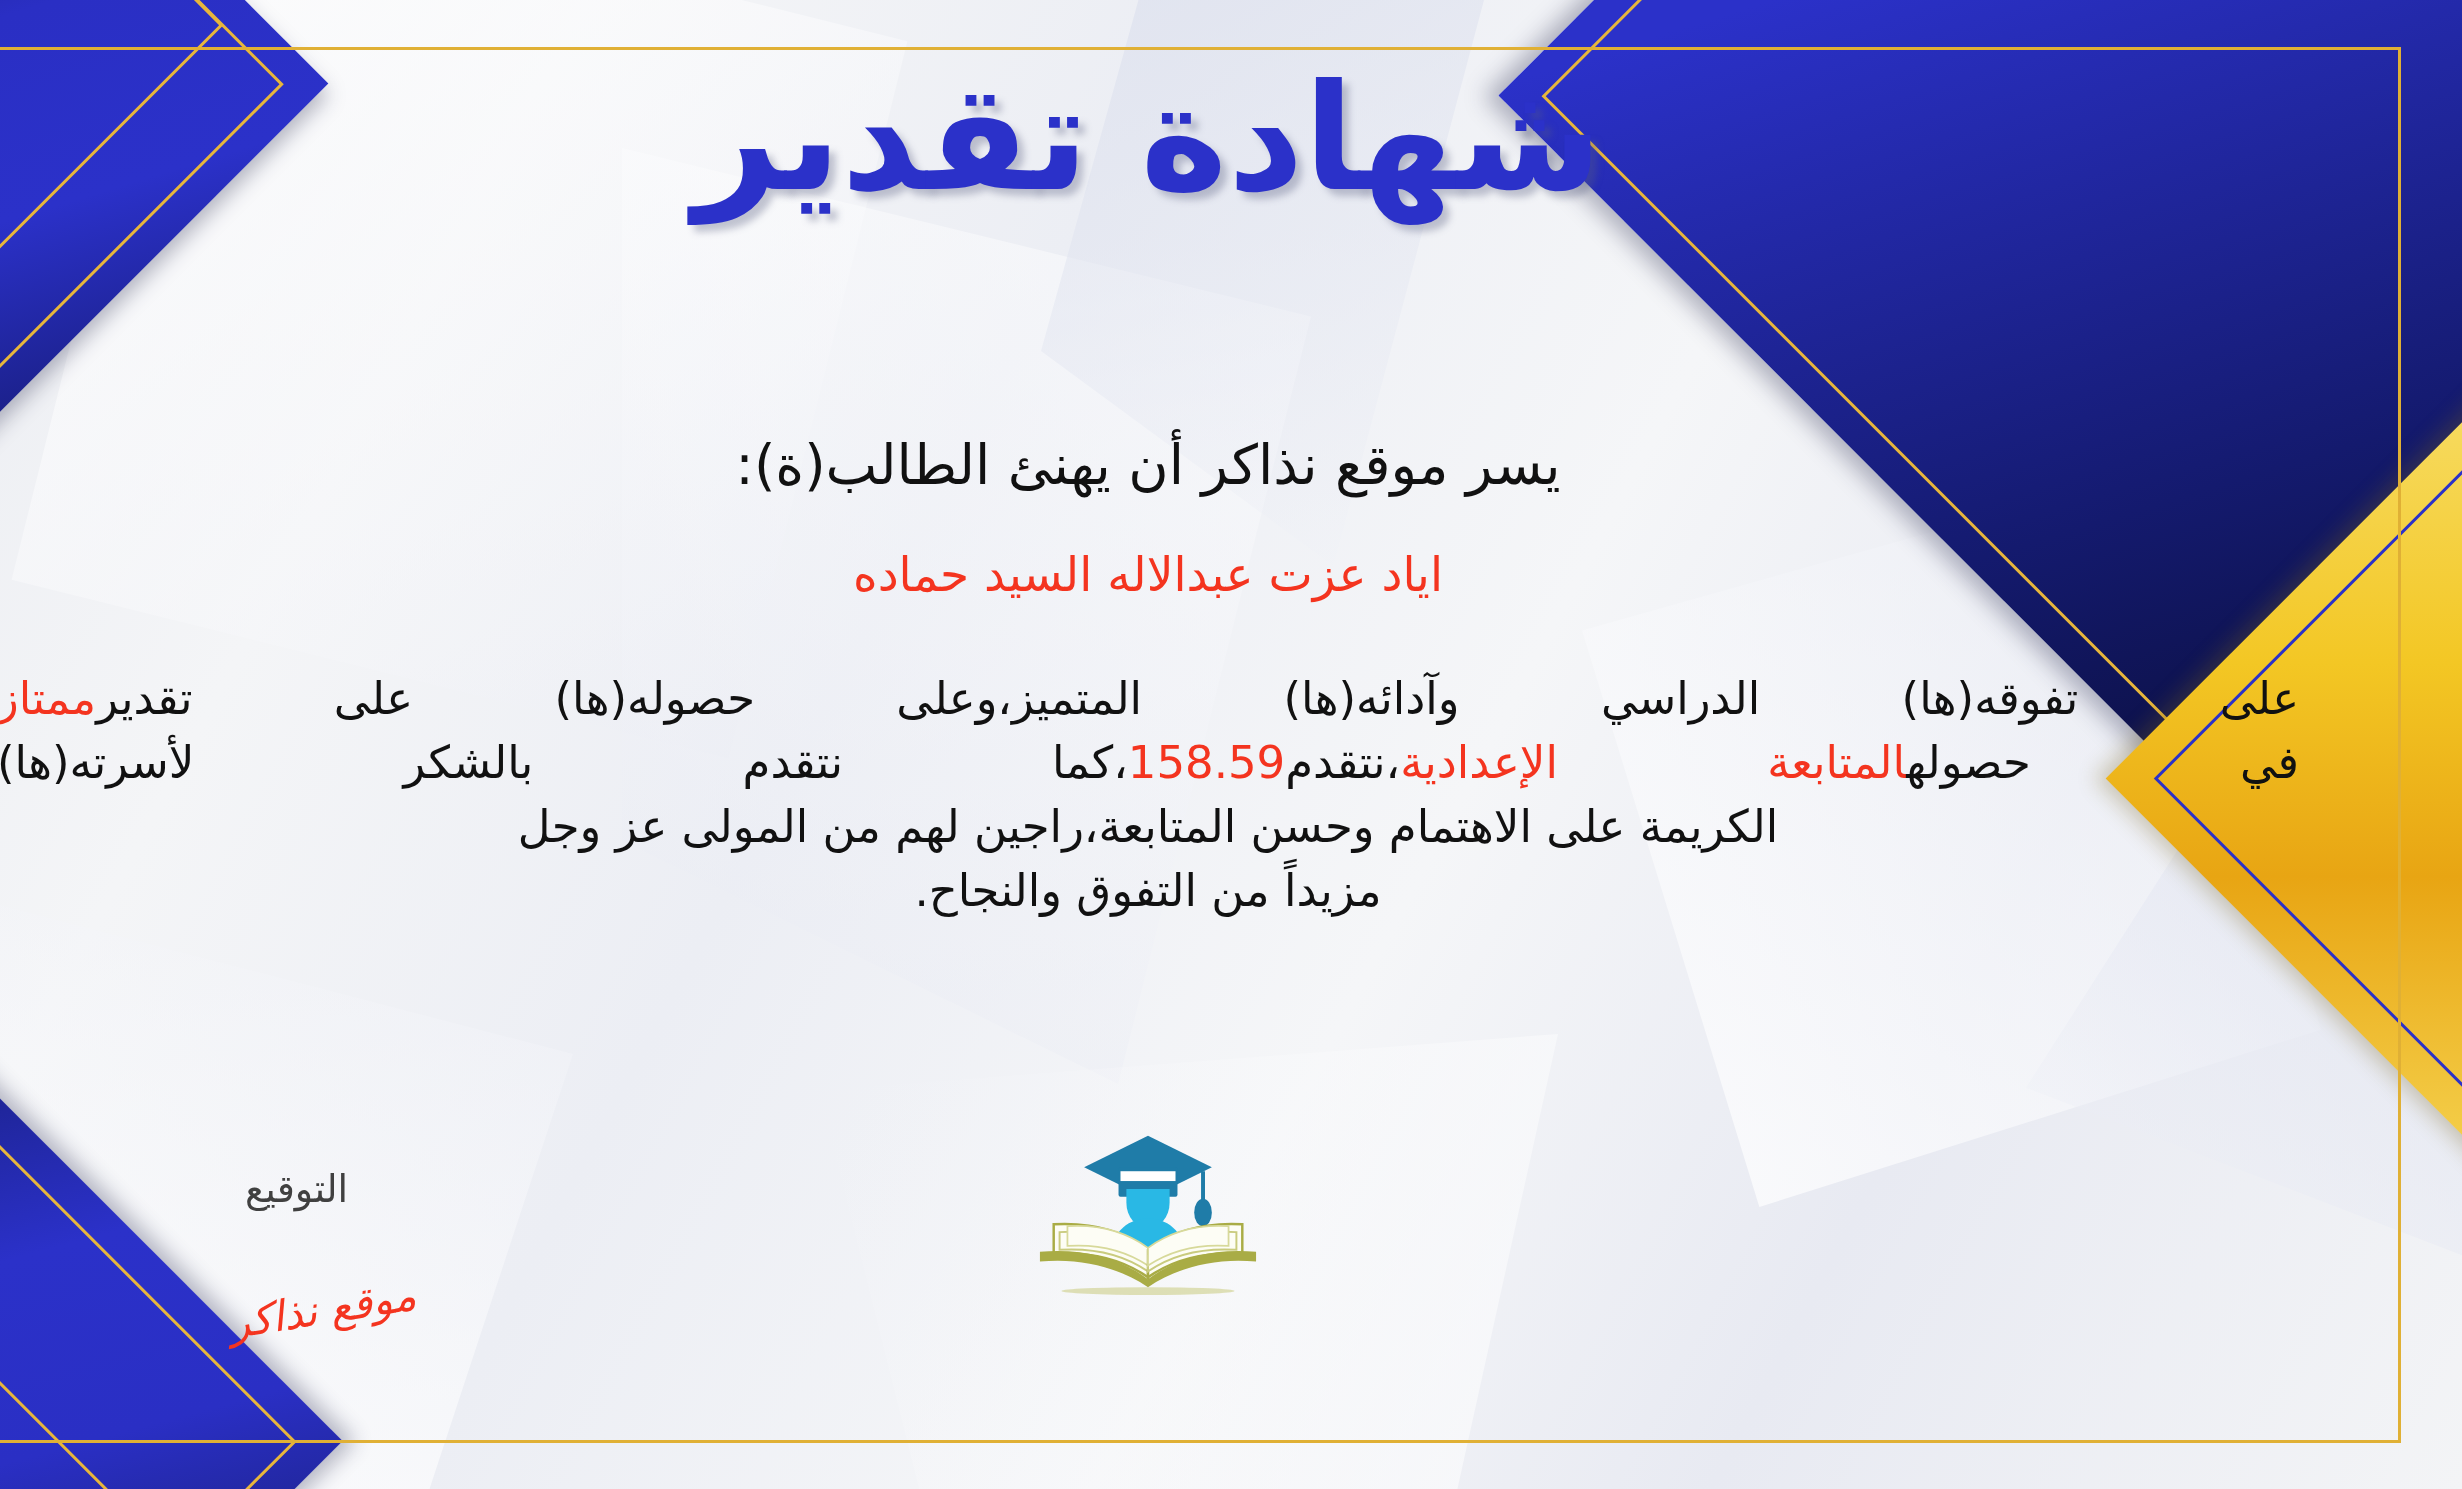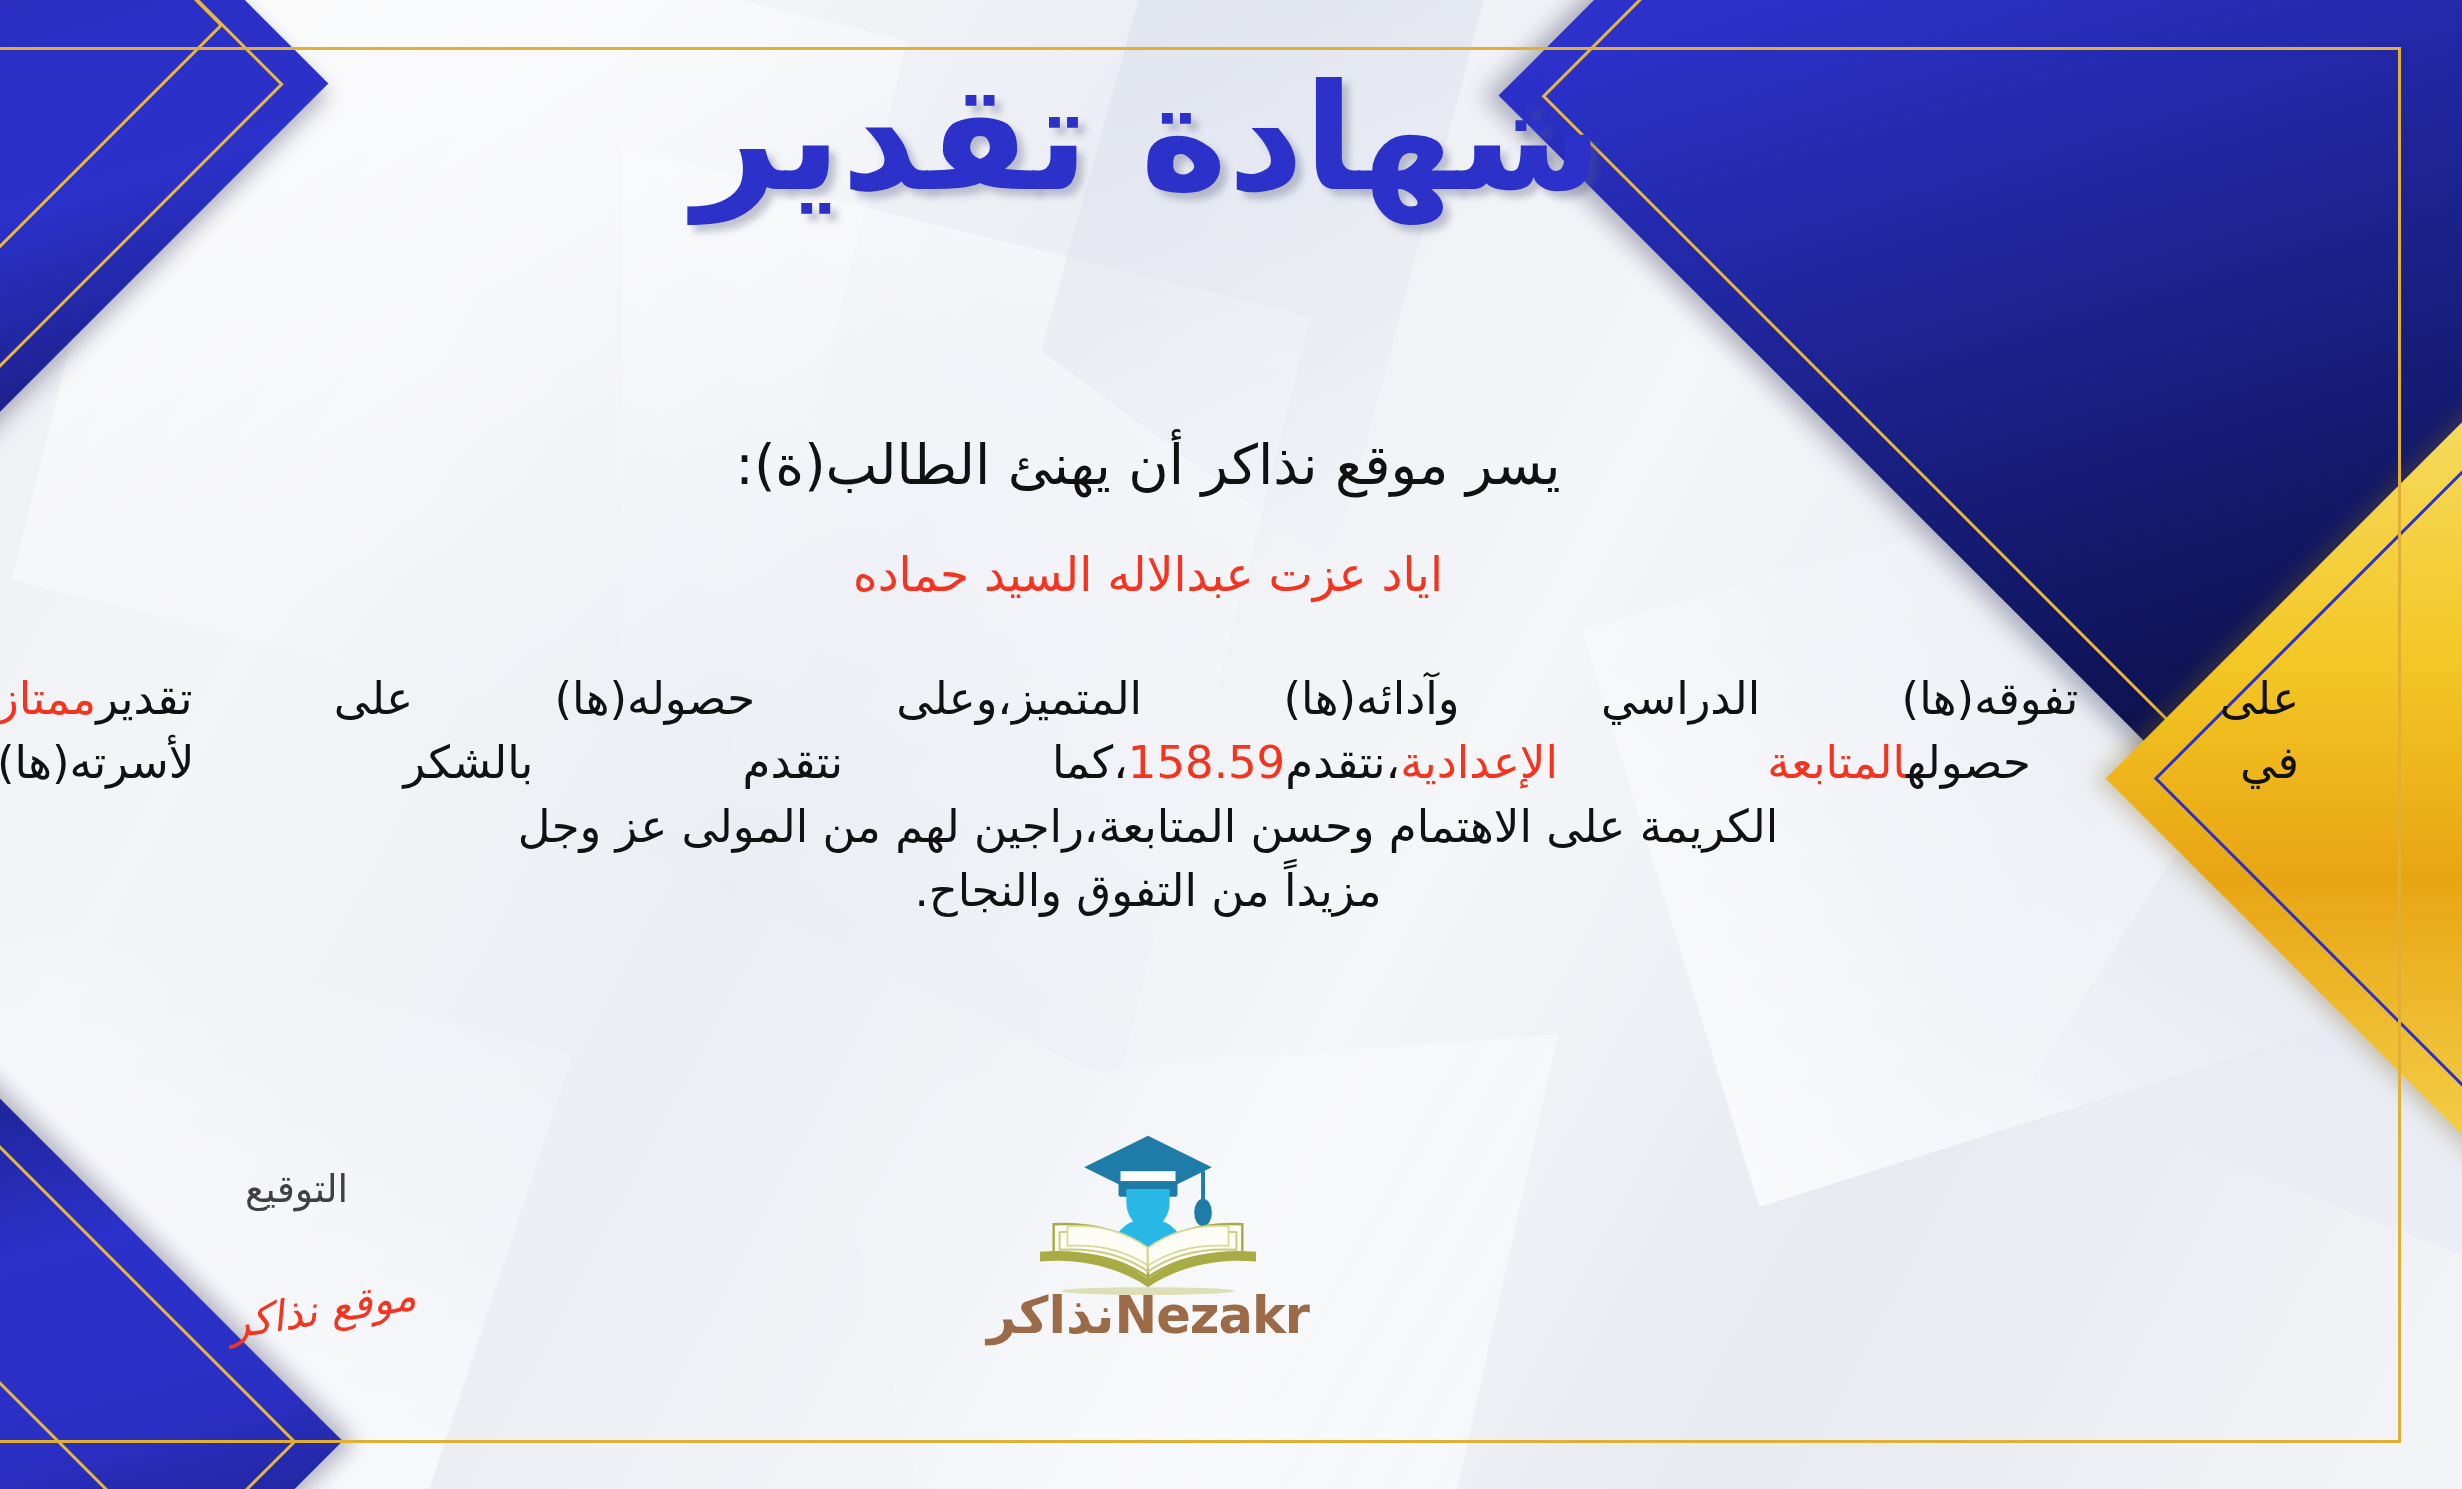--- a/index.html
+++ b/index.html
@@ -393,18 +393,17 @@
         <path d="M140,146 C114,128 82,122 50,124 L50,106 C84,104 116,112 140,130 Z" fill="#fdfdf5" stroke="#c9cb7e" stroke-width="2"></path>
         <path d="M140,140 C116,124 88,118 58,120 L58,100 C90,98 118,106 140,122 Z" fill="#fdfdf5" stroke="#d7d99a" stroke-width="1.8"></path>
 
         <path d="M140,152 C168,132 202,126 236,128 L236,98 C200,96 166,104 140,124 Z" fill="#fdfdf5" stroke="#a9ac45" stroke-width="2.5"></path>
         <path d="M140,146 C166,128 198,122 230,124 L230,106 C196,104 164,112 140,130 Z" fill="#fdfdf5" stroke="#c9cb7e" stroke-width="2"></path>
         <path d="M140,140 C164,124 192,118 222,120 L222,100 C190,98 162,106 140,122 Z" fill="#fdfdf5" stroke="#d7d99a" stroke-width="1.8"></path>
 
         <path d="M30,126 C72,122 112,132 140,154 C168,132 208,122 250,126 L250,136 C208,132 170,142 140,162 C110,142 72,132 30,136 Z" fill="#a9ac45"></path>
         <ellipse cx="140" cy="166" rx="88" ry="4" fill="#c9cb7e" opacity="0.55"></ellipse>
       </svg>
-      <div class="logo-text">Nezakrنذاكر</div>
     </div>
 
   </div>
 </div>
 
 
 </body></html>

